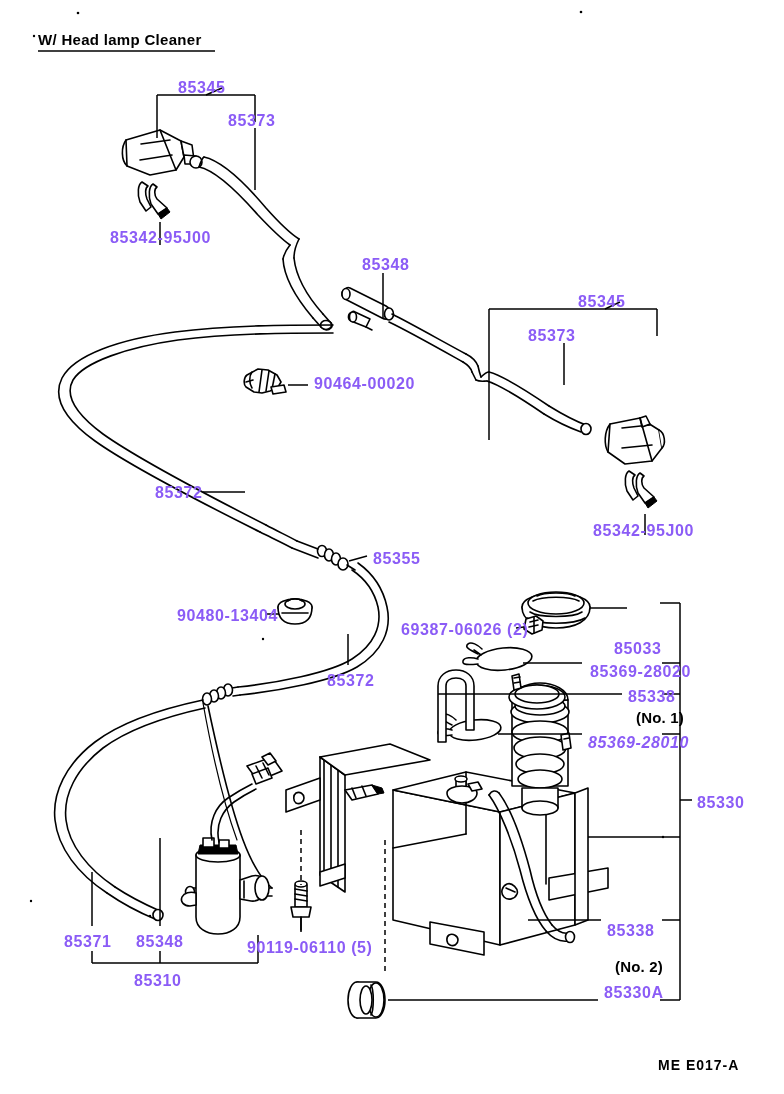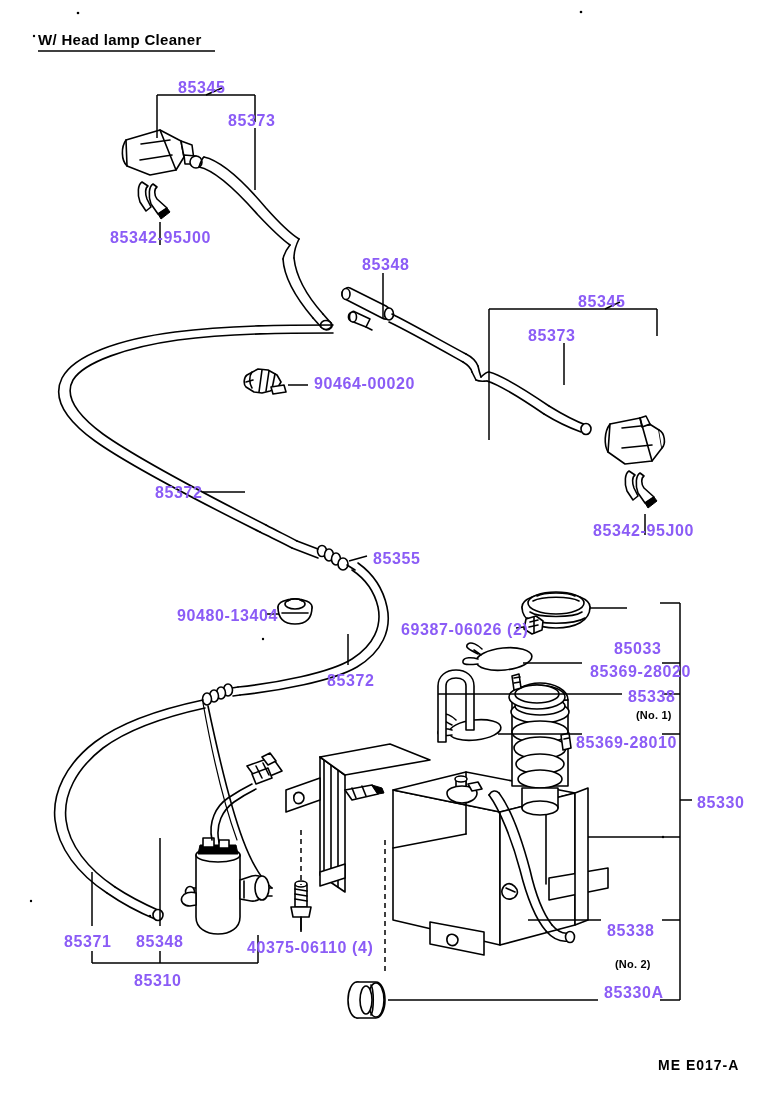--- a/index.html
+++ b/index.html
@@ -24,21 +24,21 @@
   .title{
     position:absolute;left:38px;top:31px;
     font-size:15px;font-weight:bold;letter-spacing:0.3px;
     white-space:nowrap;
   }
   .pagecode{
     position:absolute;left:658px;top:1057px;
     font-size:14px;font-weight:bold;letter-spacing:1px;
     white-space:nowrap;
   }
-  .sub{position:absolute;font-size:11px;font-weight:bold;letter-spacing:0.2px;white-space:nowrap;padding-left:8px;}
+  .sub{position:absolute;font-size:15px;font-weight:bold;letter-spacing:0.2px;white-space:nowrap;padding-left:8px;}
 </style>
 </head>
 <body>
 
 <div id="stage">
 
   <svg id="art" viewBox="0 0 784 1094" xmlns="http://www.w3.org/2000/svg">
     <defs>
       <style>
         .s{fill:none;stroke:#000;stroke-width:1.6;stroke-linecap:round;stroke-linejoin:round;}
@@ -439,26 +439,26 @@
   <div class="lbl" style="left:314px;top:376px;">90464-00020</div>
   <div class="lbl" style="left:593px;top:523px;">85342-95J00</div>
   <div class="lbl" style="left:155px;top:485px;">85372</div>
   <div class="lbl" style="left:373px;top:551px;">85355</div>
   <div class="lbl" style="left:177px;top:608px;">90480-13404</div>
   <div class="lbl" style="left:401px;top:622px;">69387-06026  (2)</div>
   <div class="lbl" style="left:614px;top:609px;margin-top:32px;">85033</div>
   <div class="lbl" style="left:590px;top:664px;">85369-28020</div>
   <div class="lbl" style="left:628px;top:689px;">85338</div>
   <div class="sub" style="left:628px;top:709px;">(No. 1)</div>
-  <div class="lbl" style="left:576px;top:735px;">85369-28010</div>
+  <div class="lbl" style="left:588px;top:735px;font-style:italic;">85369-28010</div>
   <div class="lbl" style="left:327px;top:673px;">85372</div>
   <div class="lbl" style="left:697px;top:795px;">85330</div>
   <div class="lbl" style="left:607px;top:923px;">85338</div>
   <div class="sub" style="left:607px;top:942px;margin-top:16px;">(No. 2)</div>
-  <div class="lbl" style="left:247px;top:940px;">40375-06110  (4)</div>
+  <div class="lbl" style="left:247px;top:940px;">90119-06110  (5)</div>
   <div class="lbl" style="left:64px;top:934px;text-align:center;">85371</div>
   <div class="lbl" style="left:136px;top:934px;">85348</div>
   <div class="lbl" style="left:134px;top:973px;">85310</div>
   <div class="lbl" style="left:604px;top:985px;">85330A</div>
 
   <div class="pagecode">ME E017-A</div>
 
 </div>
 
 </body></html>

